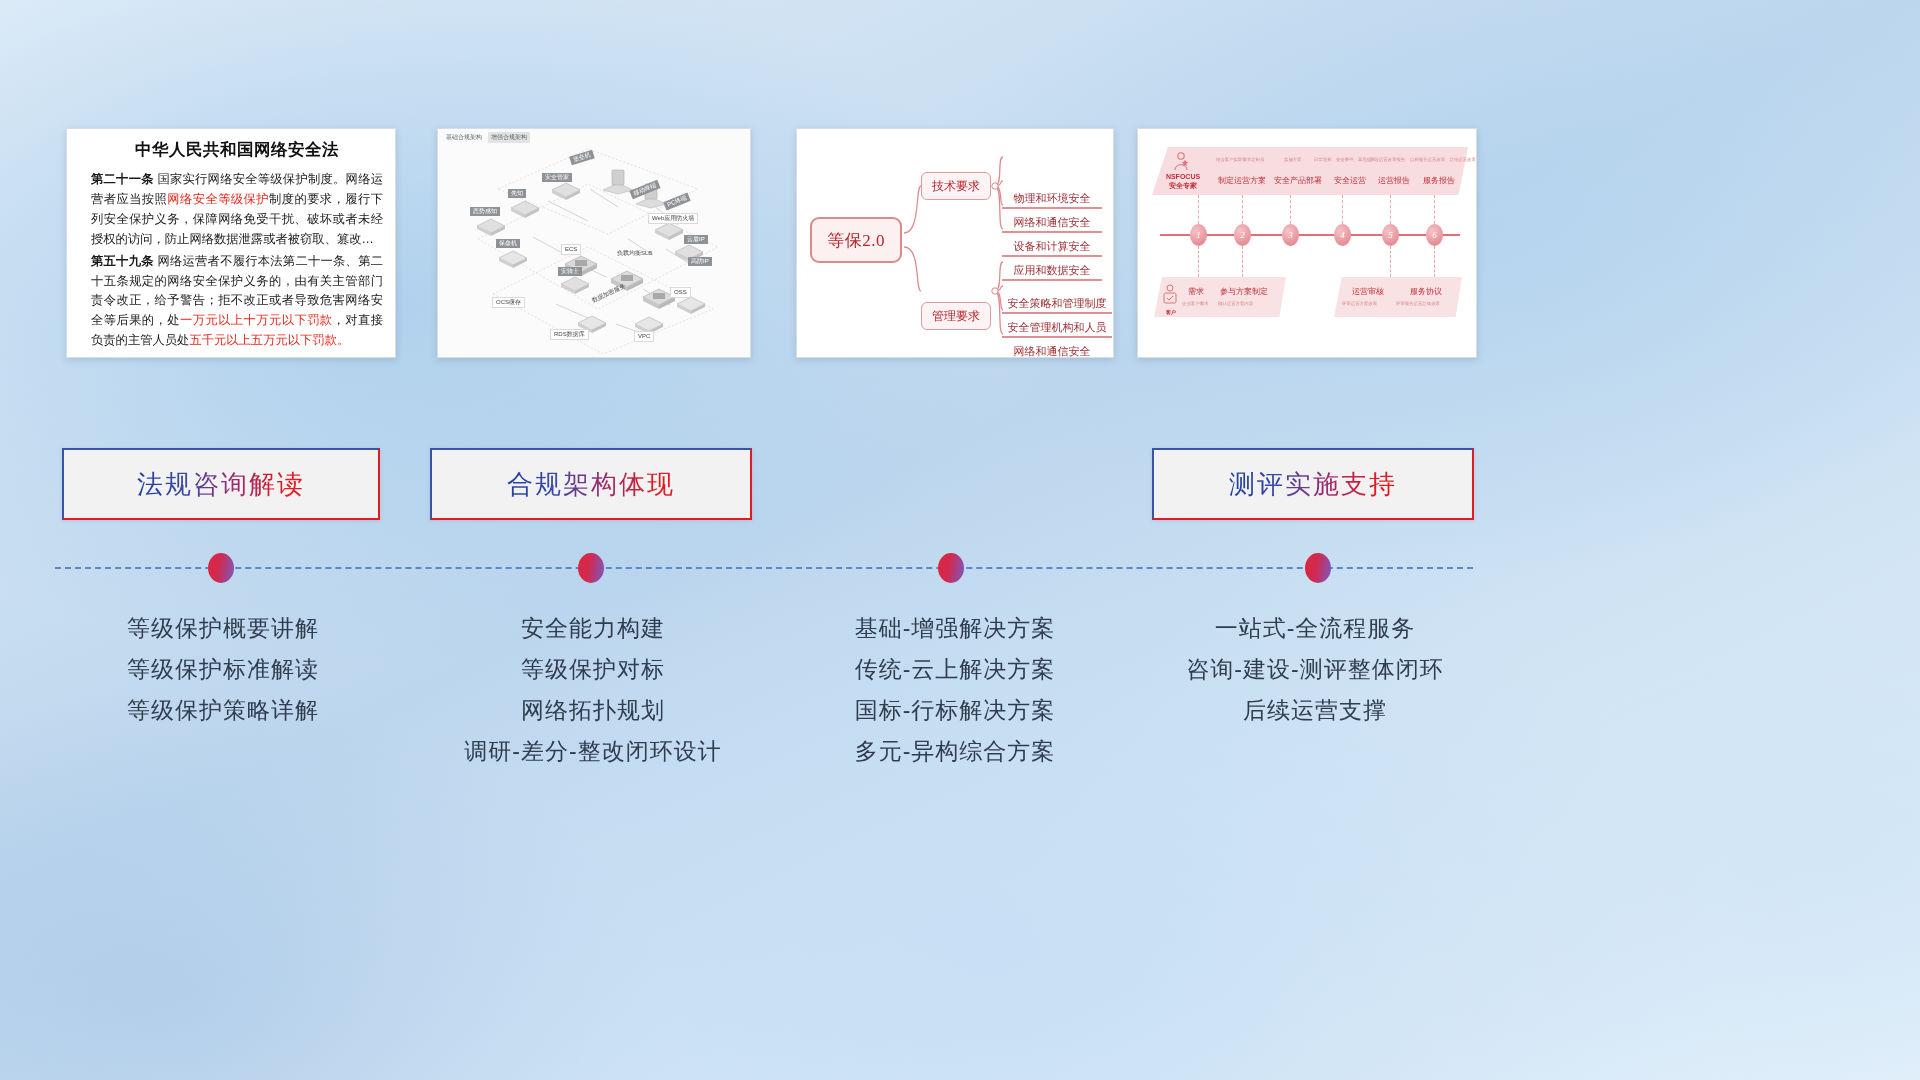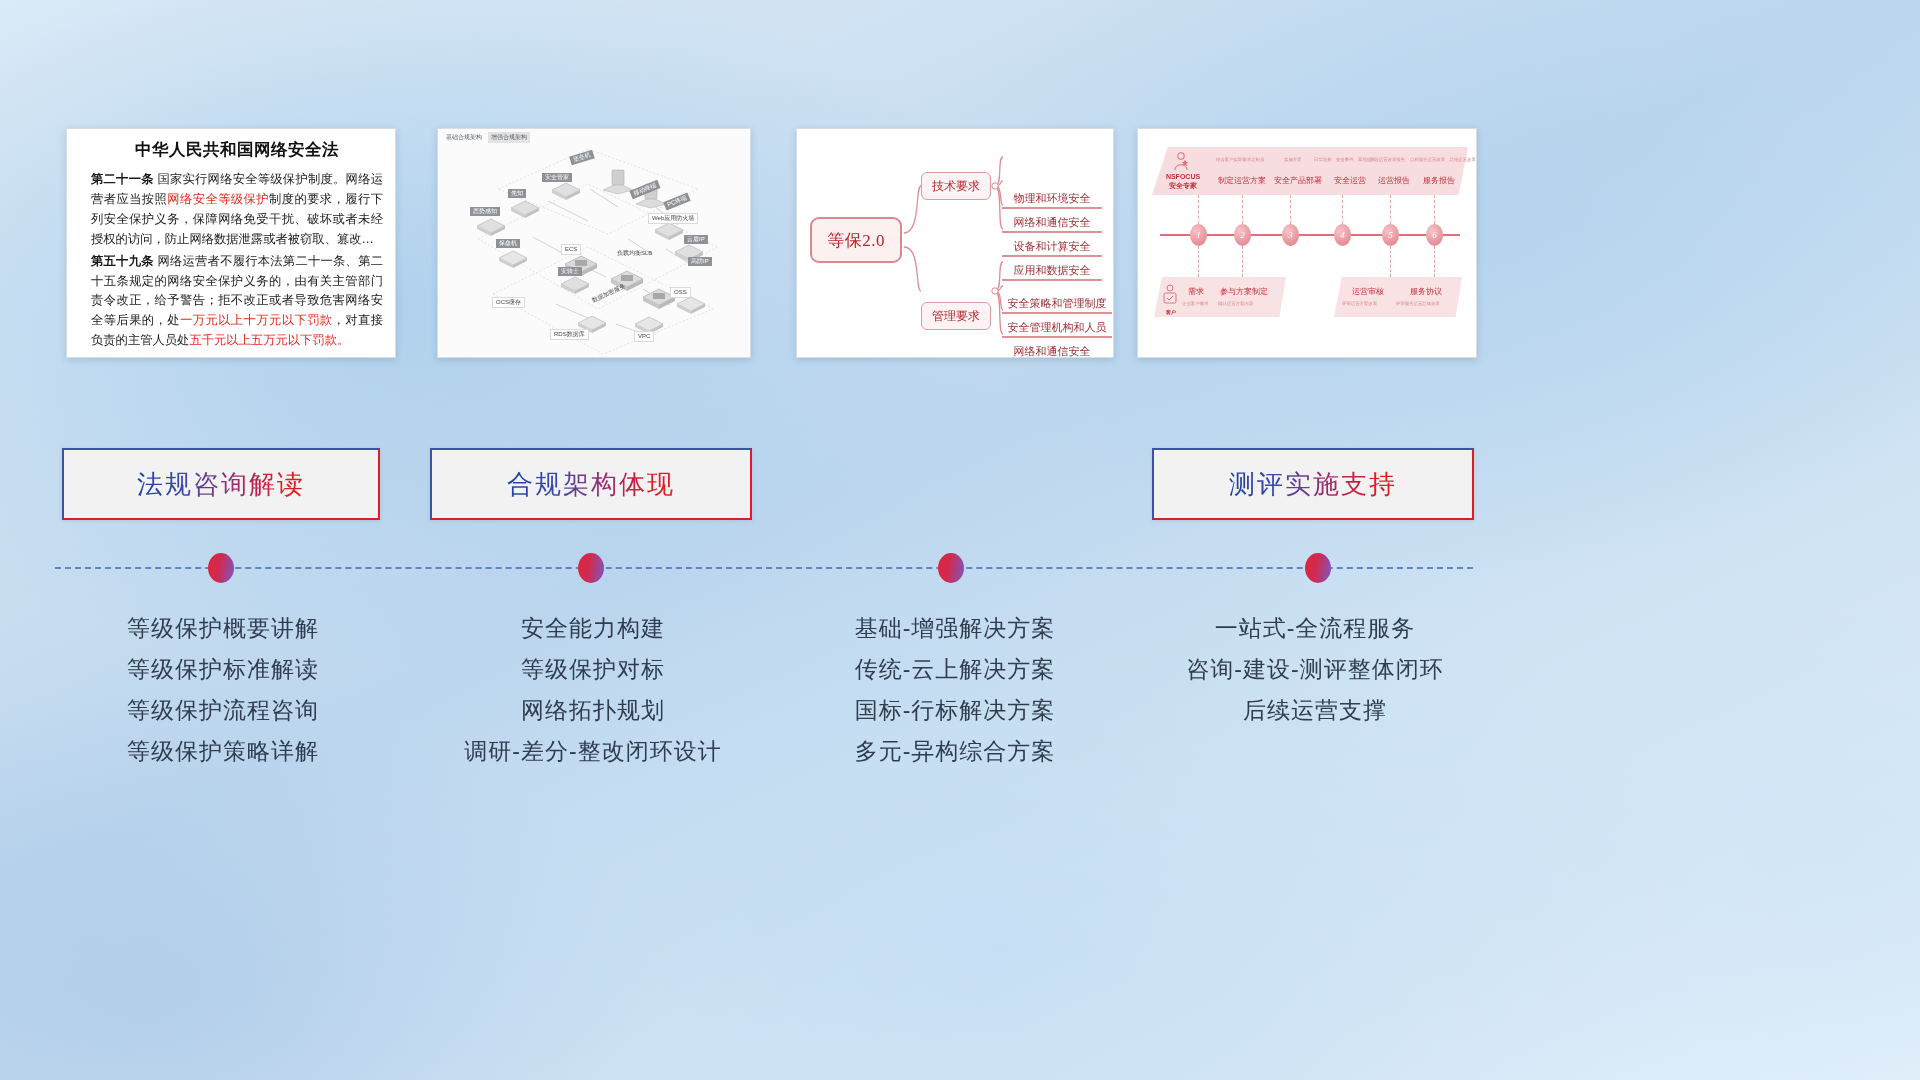--- a/index.html
+++ b/index.html
@@ -457,21 +457,20 @@
 
   <div class="tl-line"></div>
   <div class="tl-dot d1"></div>
   <div class="tl-dot d2"></div>
   <div class="tl-dot d3"></div>
   <div class="tl-dot d4"></div>
 
   <div class="col k1">
     <div>等级保护概要讲解</div>
     <div>等级保护标准解读</div>
-    <div>等级保护流程咨询</div>
     <div>等级保护策略详解</div>
   </div>
   <div class="col k2">
     <div>安全能力构建</div>
     <div>等级保护对标</div>
     <div>网络拓扑规划</div>
     <div>调研-差分-整改闭环设计</div>
   </div>
   <div class="col k3">
     <div>基础-增强解决方案</div>

